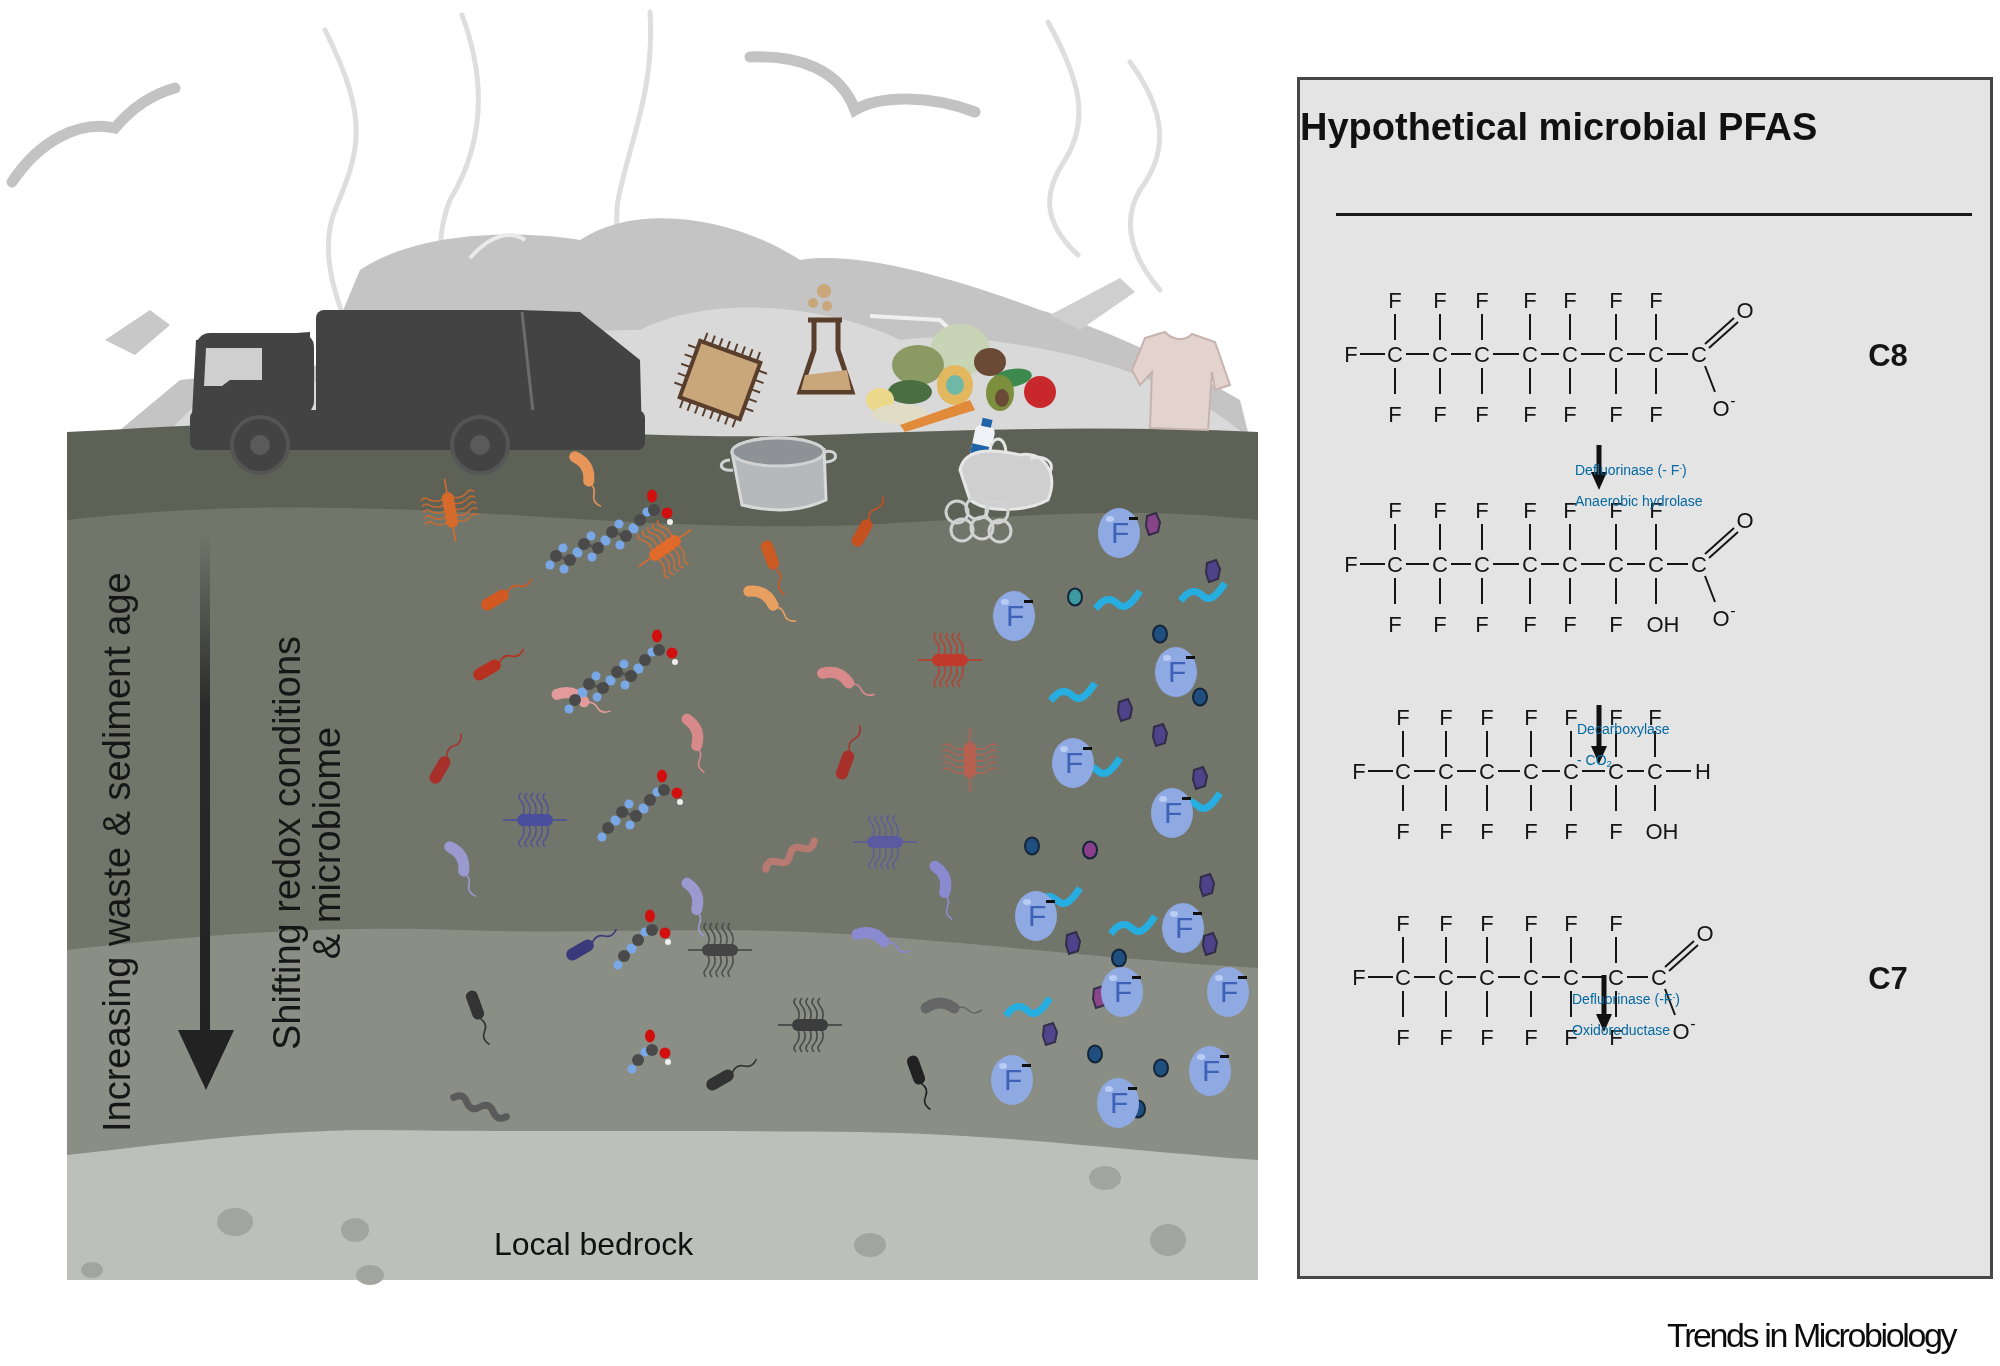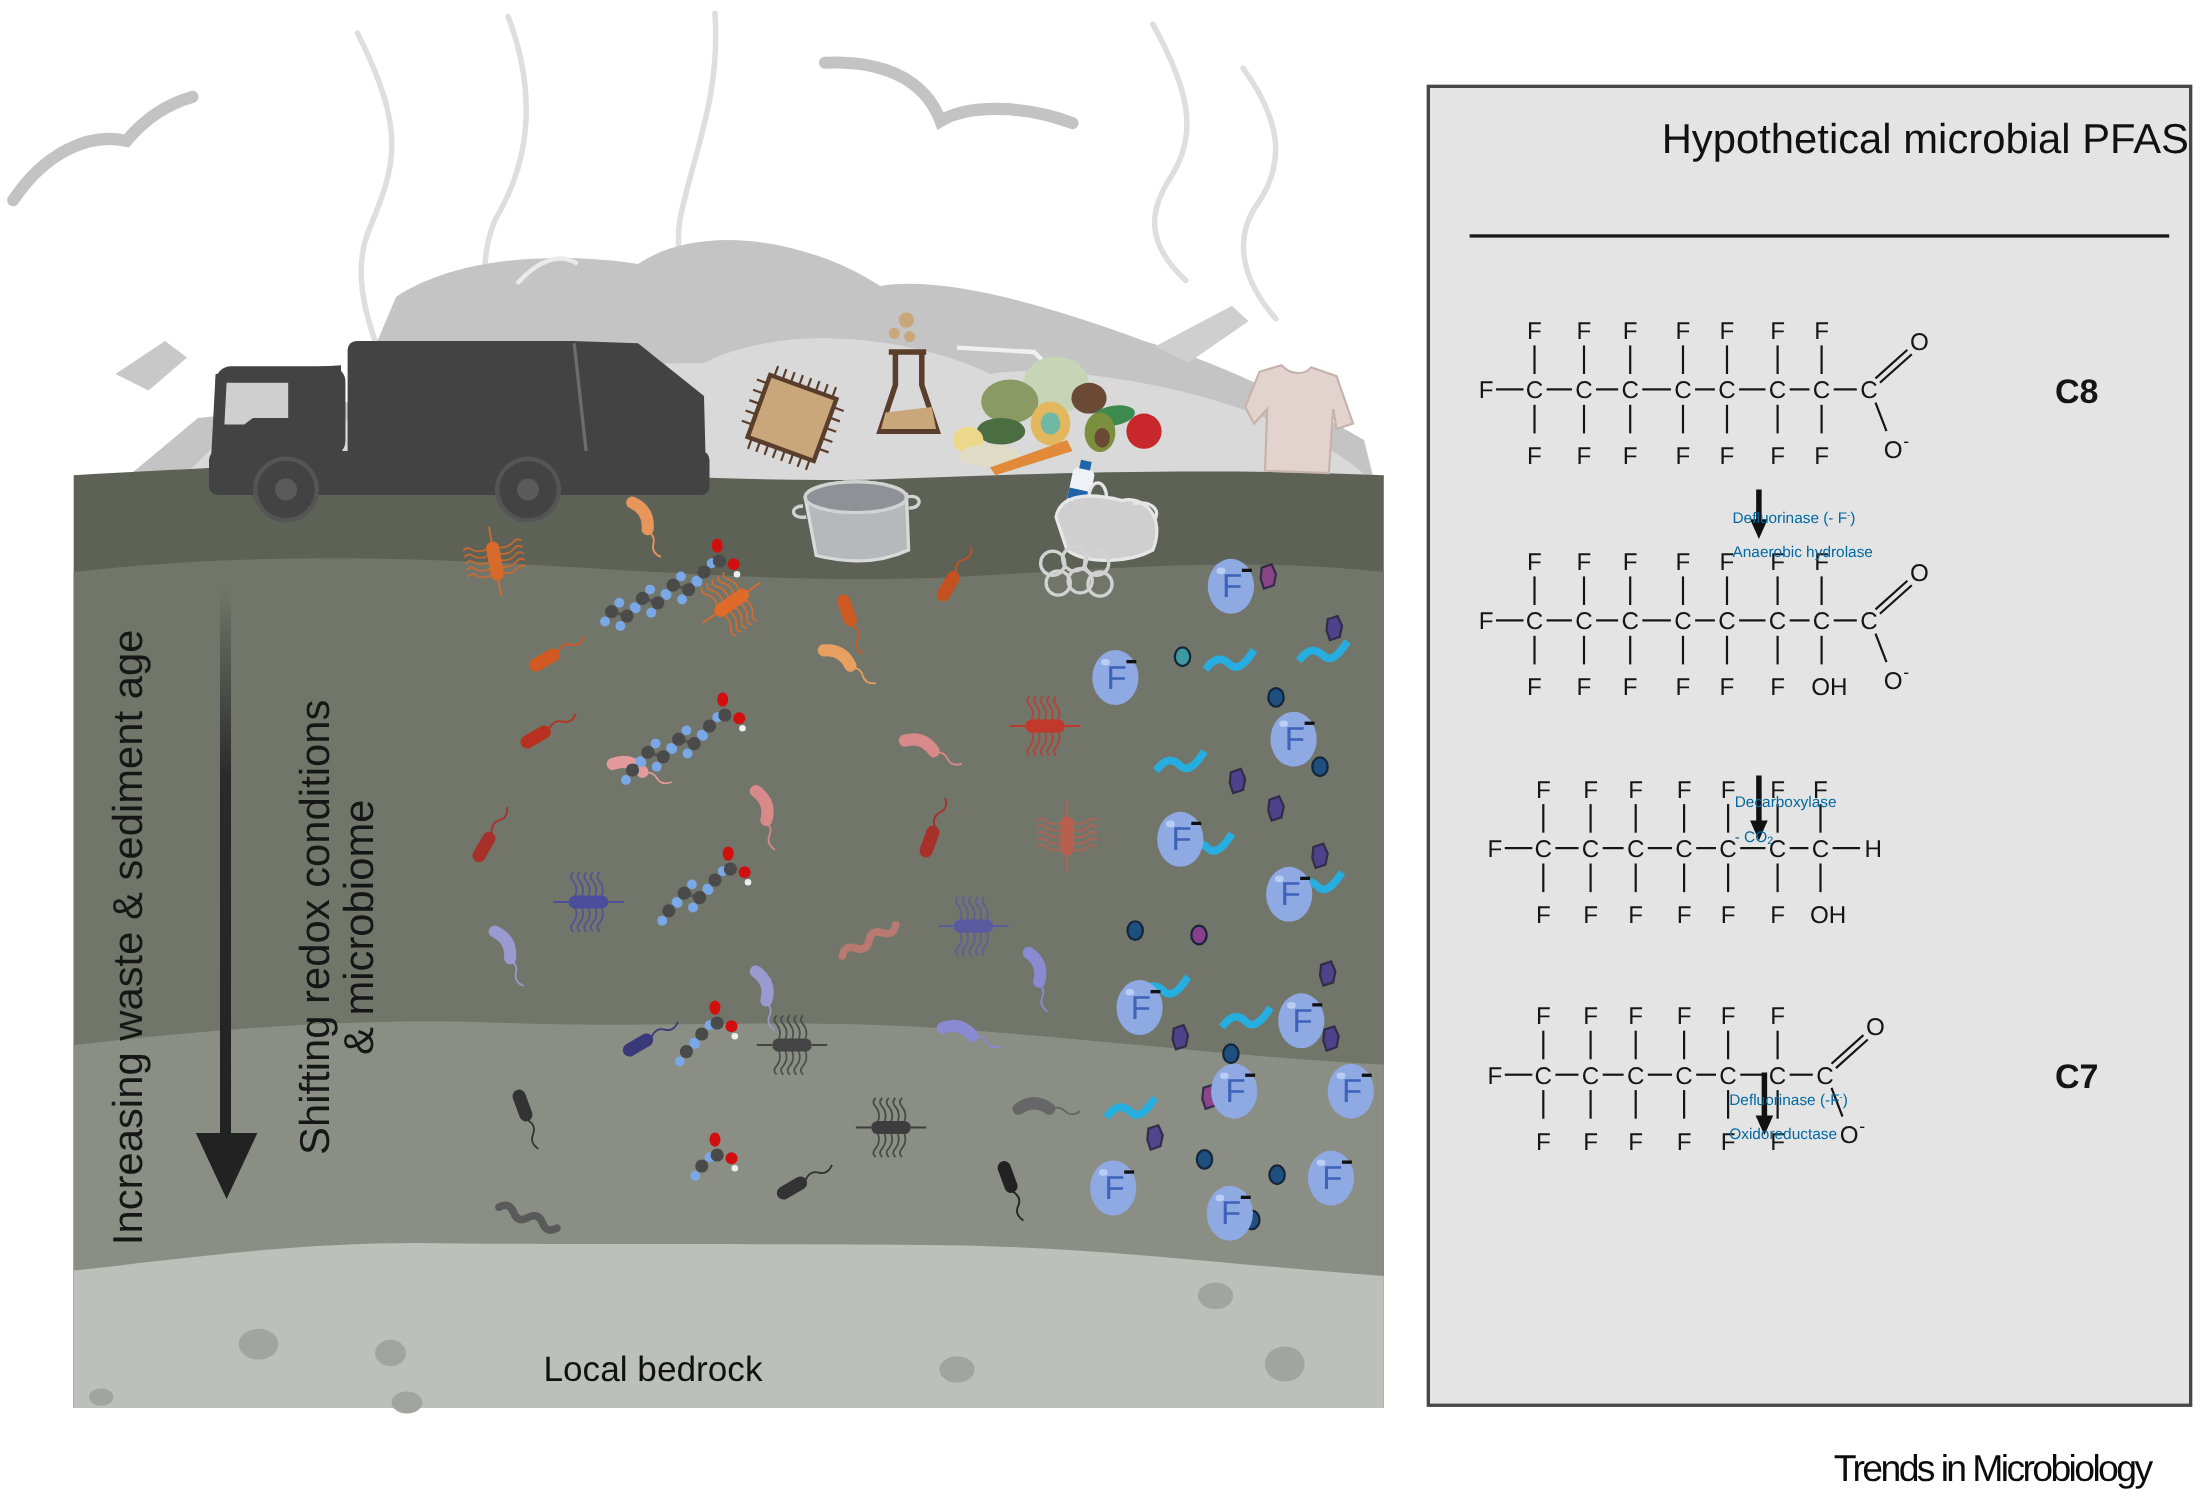--- a/index.html
+++ b/index.html
@@ -6,21 +6,21 @@
   body { width:2000px; height:1366px; position:relative; overflow:hidden; font-family:"Liberation Sans", sans-serif; }
   #scene { position:absolute; left:0; top:0; width:1280px; height:1300px; }
   .lbl { position:absolute; color:#111; font-family:"Liberation Sans", sans-serif; white-space:nowrap; }
   #inputs-title { left:258px; top:182px; font-size:39px; letter-spacing:-0.3px; }
   #bedrock-label { left:494px; top:1226px; font-size:32px; }
   .vlabel { position:absolute; transform-origin:0 0; transform:rotate(-90deg); font-size:38px; color:#161616; white-space:nowrap; line-height:1.05; text-align:center; }
   #vl-age { left:98px; top:1132px; }
   #vl-redox { left:268px; top:1050px; }
   
   #panel { position:absolute; left:1297px; top:77px; width:690px; height:1196px; background:#e4e4e4; border:3px solid #474747; }
-  #panel-title { position:absolute; left:0; width:100%; top:24px; text-align:right; font-size:38px; line-height:46px; color:#111; }
+  #panel-title { position:absolute; left:0; width:100%; top:24px; text-align:left; font-size:38px; line-height:46px; color:#111;font-weight:bold; }
   #panel-rule { position:absolute; left:36px; right:18px; top:133px; height:3px; background:#1a1a1a; }
   #chem { position:absolute; left:0; top:0; }
   .chem-text { font-family:"Liberation Sans", sans-serif; fill:#151515; }
   .step-label { position:absolute; font-size:14px; color:#0369a1; line-height:31px; white-space:nowrap; }
   .chain-id { font-weight:bold; }
   #journal { position:absolute; right:45px; top:1316px; font-size:34px; font-weight:normal; letter-spacing:-2.4px; color:#0c0c0c; }
   sub.s { font-size:0.7em; vertical-align:-0.25em; }
   sup.s { font-size:0.6em; vertical-align:0.5em; }
 </style>
 </head>

